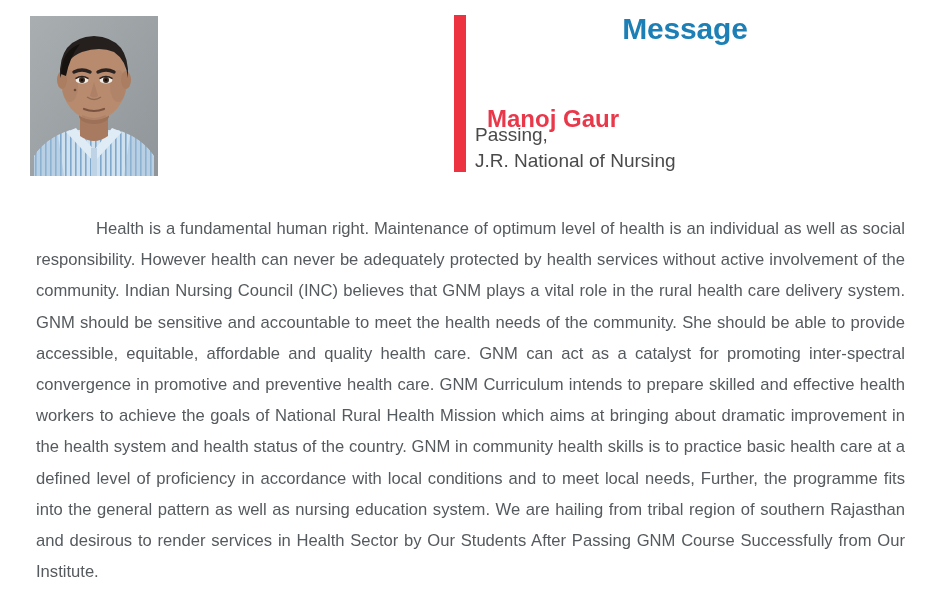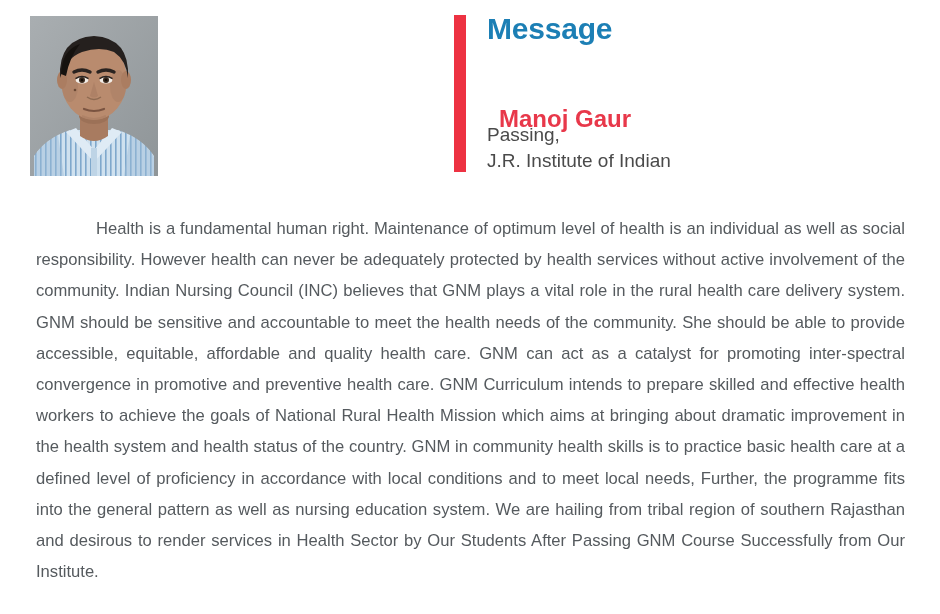--- a/index.html
+++ b/index.html
@@ -53,23 +53,24 @@
     left: 454px;
     top: 15px;
     width: 12px;
     height: 157px;
     background: #ed3242;
   }
 
   
   .header-text {
     position: absolute;
-    left: 487px;
+    left: 475px;
     top: 12px;
     width: 420px;
+    text-align: center;
   }
   .title {
     font-size: 30px;
     font-weight: bold;
     color: #1c7fb5;
     letter-spacing: -0.2px;
     line-height: 34px;
     margin: 0;
     padding: 0;
   }
@@ -205,21 +206,21 @@
         </g>
       </svg>
     </div>
 
     <div class="accent-bar"></div>
 
     <div class="header-text">
       <h1 class="title">Message</h1>
       <div class="person-name">Manoj Gaur</div>
       <div class="person-role">Passing,</div>
-      <div class="person-org">J.R. Institute of Indian</div>
+      <div class="person-org">J.R. National of Nursing</div>
     </div>
 
   </div>
 
   <div class="body-wrap">
     <p class="body-text">Health is a fundamental human right. Maintenance of optimum level of health is an individual as well as social responsibility. However health can never be adequately protected by health services without active involvement of the community. Indian Nursing Council (INC) believes that GNM plays a vital role in the rural health care delivery system. GNM should be sensitive and accountable to meet the health needs of the community. She should be able to provide accessible, equitable, affordable and quality health care. GNM can act as a catalyst for promoting inter-spectral convergence in promotive and preventive health care. GNM Curriculum intends to prepare skilled and effective health workers to achieve the goals of National Rural Health Mission which aims at bringing about dramatic improvement in the health system and health status of the country. GNM in community health skills is to practice basic health care at a defined level of proficiency in accordance with local conditions and to meet local needs, Further, the programme fits into the general pattern as well as nursing education system. We are hailing from tribal region of southern Rajasthan and desirous to render services in Health Sector by Our Students After Passing GNM Course Successfully from Our Institute.</p>
   </div>
 
 </div>
 

